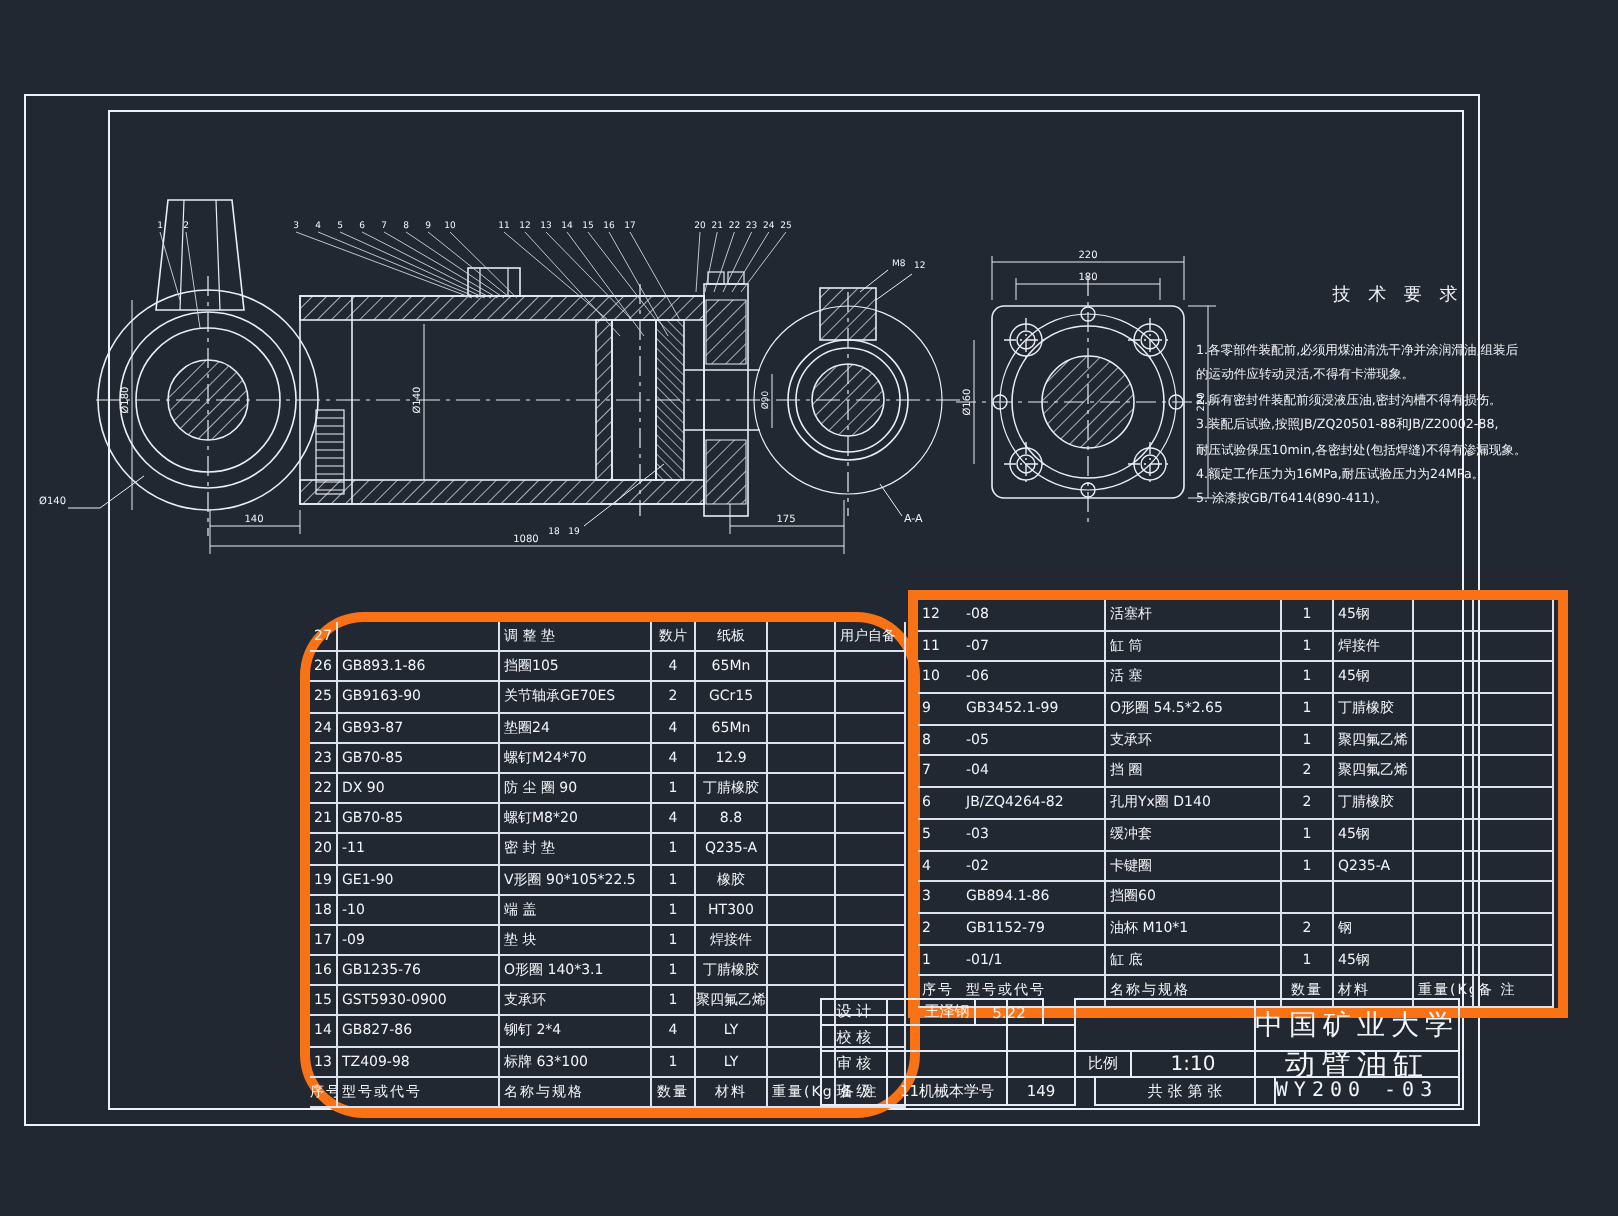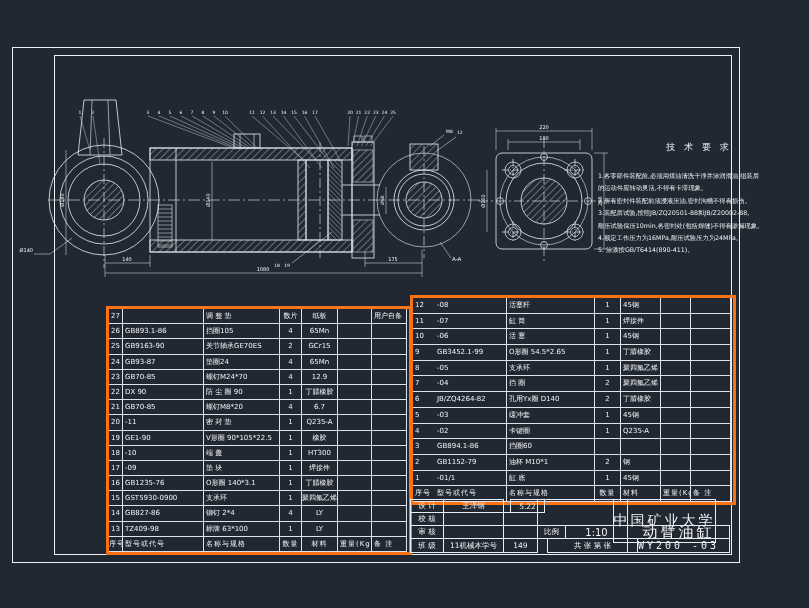--- a/index.html
+++ b/index.html
@@ -7,21 +7,21 @@
          font-family:"DejaVu Sans",sans-serif;color:#eef1f6;}
   .frame{position:absolute;border:1px solid #eef1f6;}
   #frame-outer{left:12px;top:47px;width:726px;height:514px;}
   #frame-inner{left:54px;top:55px;width:676px;height:498px;border-width:1px;}
   svg{position:absolute;left:0;top:0;}
   
   #tech-notes{position:absolute;left:598px;top:141px;width:202px;z-index:3;}
   .tn-title{font-size:9px;letter-spacing:3px;text-align:center;margin-bottom:16px;white-space:nowrap;}
   .tn-line{font-size:6.3px;line-height:12.4px;white-space:nowrap;transform-origin:0 0;}
   
-  .ptable{position:absolute;display:grid;border:3px solid #f97316;z-index:2;}
+  .ptable{position:absolute;display:grid;border:5px solid #f97316;z-index:2;margin-left:44px;}
   #left-table{left:106px;top:306px;width:300px;grid-auto-rows:15.19px;}
   #right-table{left:410px;top:295px;width:320px;grid-auto-rows:15.69px;}
   .c{border-right:1px solid #dde2ec;border-bottom:1px solid #dde2ec;font-size:7px;
      line-height:15px;padding-left:2px;overflow:hidden;white-space:nowrap;color:#f2f4f8;}
   .c.center{text-align:center;padding-left:0;}
   .c .sub0{display:inline-block;width:22px;}
   .hdr{font-size:7px;letter-spacing:1px;}
   
   #title-block{position:absolute;left:410px;top:499px;width:320px;height:54px;z-index:2;}
   .tb-cell{position:absolute;box-sizing:border-box;border:1px solid #e8ecf4;margin:0;
@@ -253,21 +253,21 @@
         <div class="tn-line">1.各零部件装配前,必须用煤油清洗干净并涂润滑油,组装后</div>
         <div class="tn-line">   的运动件应转动灵活,不得有卡滞现象。</div>
         <div class="tn-line">2.所有密封件装配前须浸液压油,密封沟槽不得有损伤。</div>
         <div class="tn-line">3.装配后试验,按照JB/ZQ20501-88和JB/Z20002-88,</div>
         <div class="tn-line">   耐压试验保压10min,各密封处(包括焊缝)不得有渗漏现象。</div>
         <div class="tn-line">4.额定工作压力为16MPa,耐压试验压力为24MPa。</div>
         <div class="tn-line">5. 涂漆按GB/T6414(890-411)。</div>
       </div>
   </div>
 
-  <div id="left-table" class="ptable" style="grid-template-columns: 14px 81px 76px 22px 36px 34px 35px;">
+  <div id="left-table" class="ptable" style="grid-template-columns: 14px 81px 76px 22px 36px 34px 35px; border-radius: 32px;">
       <div class="c center">27</div>
       <div class="c "></div>
       <div class="c ">调 整 垫</div>
       <div class="c center">数片</div>
       <div class="c center">纸板</div>
       <div class="c "></div>
       <div class="c ">用户自备</div>
       <div class="c center">26</div>
       <div class="c ">GB893.1-86</div>
       <div class="c ">挡圈105</div>
@@ -300,21 +300,21 @@
       <div class="c ">DX 90</div>
       <div class="c ">防 尘 圈 90</div>
       <div class="c center">1</div>
       <div class="c center">丁腈橡胶</div>
       <div class="c "></div>
       <div class="c "></div>
       <div class="c center">21</div>
       <div class="c ">GB70-85</div>
       <div class="c ">螺钉M8*20</div>
       <div class="c center">4</div>
-      <div class="c center">6.7</div>
+      <div class="c center">8.8</div>
       <div class="c "></div>
       <div class="c "></div>
       <div class="c center">20</div>
       <div class="c ">-11</div>
       <div class="c ">密 封 垫</div>
       <div class="c center">1</div>
       <div class="c center">Q235-A</div>
       <div class="c "></div>
       <div class="c "></div>
       <div class="c center">19</div>
@@ -451,32 +451,32 @@
       <div class="c hdr">名称与规格</div>
       <div class="c center hdr">数量</div>
       <div class="c hdr">材料</div>
       <div class="c hdr">重量(Kg)</div>
       <div class="c hdr">备 注</div>
     </div>
 
   <div id="title-block">
     <div class="tb-cell" style="left:0;top:0;width:34px;height:14px">设 计</div>
     <div class="tb-cell" style="left:33px;top:0;width:61px;height:14px">王泽钢</div>
-    <div class="tb-cell" style="left:100px;top:0;width:35px;height:14px">5.22</div>
+    <div class="tb-cell" style="left:77px;top:0;width:35px;height:14px">5.22</div>
     <div class="tb-cell" style="left:0;top:13px;width:34px;height:14px">校 核</div>
     <div class="tb-cell" style="left:33px;top:13px;width:61px;height:14px"></div>
     <div class="tb-cell" style="left:93px;top:13px;width:35px;height:14px"></div>
     <div class="tb-cell" style="left:0;top:26px;width:34px;height:14px">审 核</div>
     <div class="tb-cell" style="left:33px;top:26px;width:61px;height:14px"></div>
     <div class="tb-cell" style="left:93px;top:26px;width:35px;height:14px"></div>
     <div class="tb-cell" style="left:0;top:39px;width:34px;height:15px">班 级</div>
     <div class="tb-cell" style="left:33px;top:39px;width:61px;height:15px">11机械本学号</div>
     <div class="tb-cell" style="left:93px;top:39px;width:35px;height:15px">149</div>
     <div class="tb-cell" style="left:127px;top:0;width:91px;height:27px"></div>
     <div class="tb-cell" style="left:127px;top:26px;width:29px;height:14px">比例</div>
     <div class="tb-cell" style="left:155px;top:26px;width:63px;height:14px;font-size:10px">1:10</div>
     <div class="tb-cell" style="left:137px;top:39px;width:91px;height:15px">共 张 第 张</div>
-    <div class="tb-cell tb-univ" style="left:203px;top:0;width:103px;height:44px">中国矿业大学</div>
+    <div class="tb-cell tb-univ" style="left:217px;top:0;width:103px;height:27px">中国矿业大学</div>
     <div class="tb-cell tb-part" style="left:217px;top:26px;width:103px;height:14px">动臂油缸</div>
     <div class="tb-cell tb-no" style="left:217px;top:39px;width:103px;height:15px">WY200  -03</div>
   </div>
 
 </div>
 
 </body></html>

